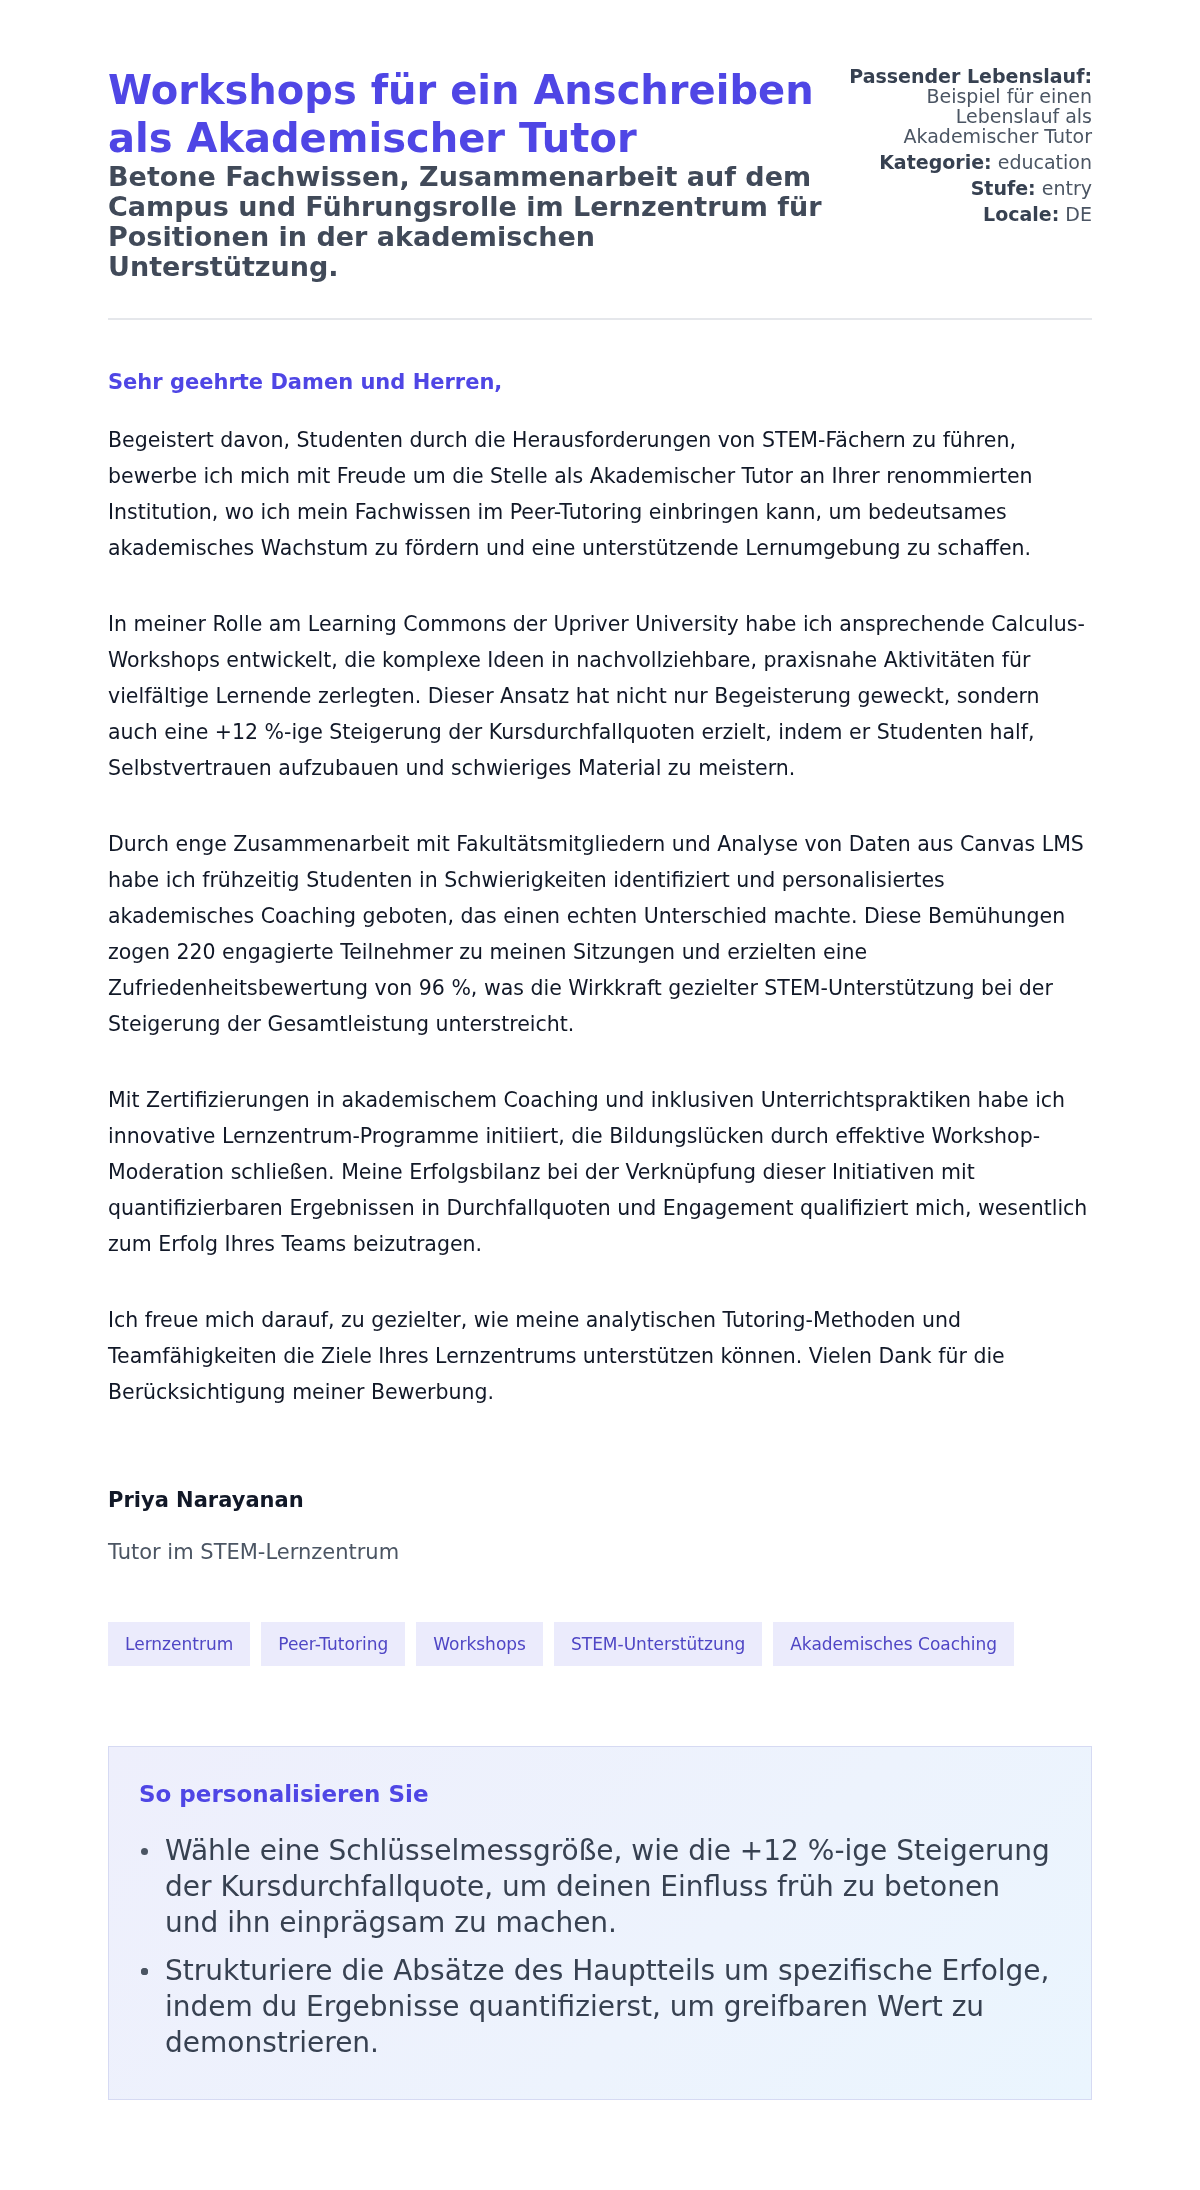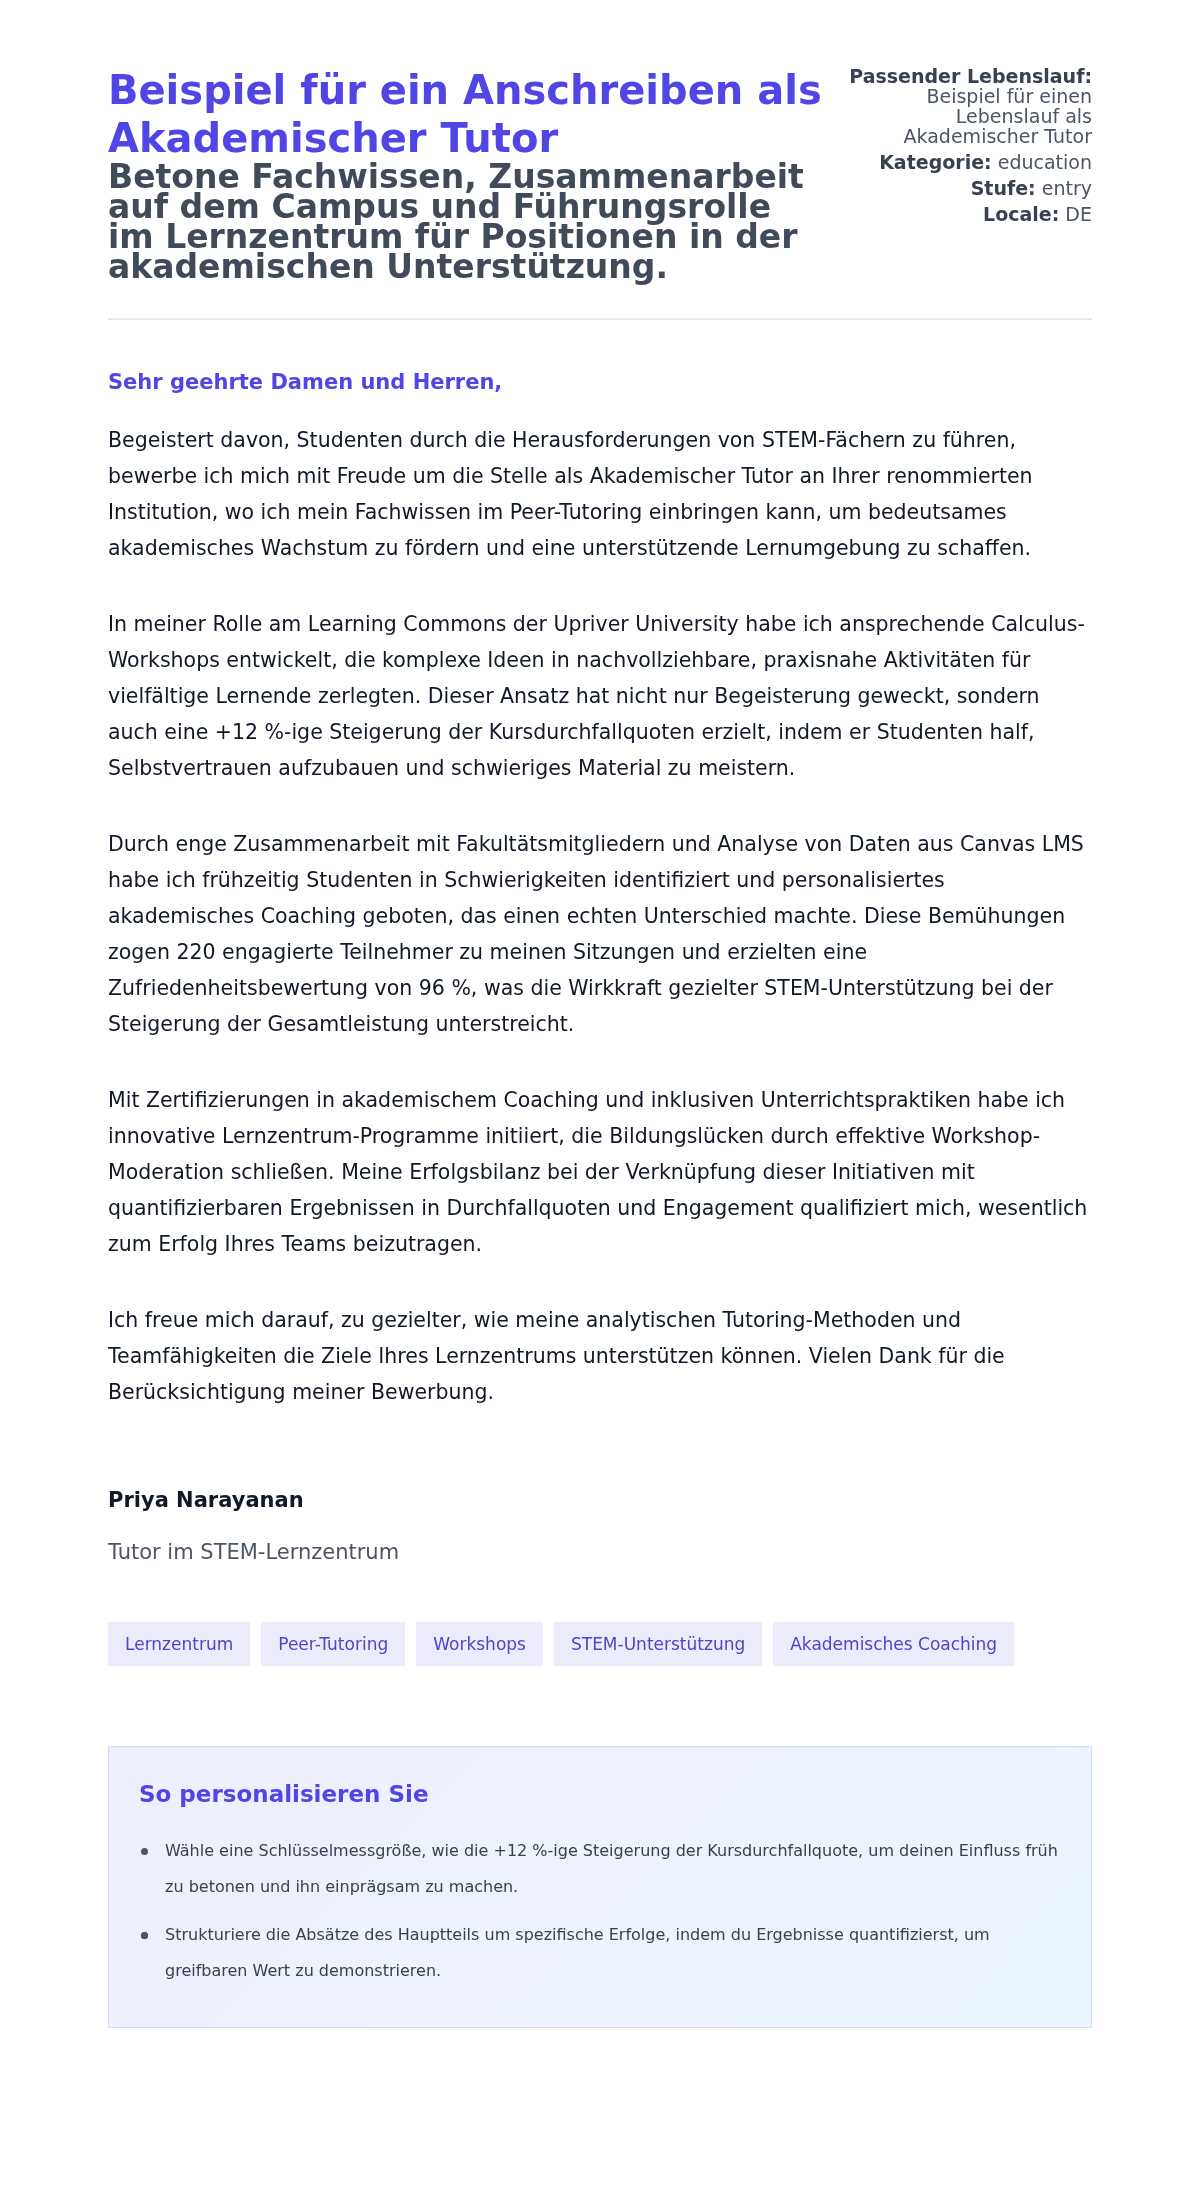--- a/index.html
+++ b/index.html
@@ -25,21 +25,21 @@
     }
     .header-left { width: 720px; }
     .title {
       color: #4f46e5;
       font-size: 40px;
       font-weight: bold;
       line-height: 48px;
     }
     .subtitle {
       color: #374151;
-      font-size: 33px;
+      font-size: 27px;
       font-weight: bold;
       line-height: 30px;
       margin-top: 0px;
       opacity: 0.95;
     }
     .meta {
       width: 260px;
       text-align: right;
       font-size: 19px;
       color: #4b5563;
@@ -102,21 +102,21 @@
       font-weight: bold;
       line-height: 30px;
     }
     .tips ul {
       list-style: none;
       margin-top: 24px;
     }
     .tips li {
       position: relative;
       padding-left: 26px;
-      font-size: 16px;
+      font-size: 28px;
       line-height: 36px;
       color: #374151;
       margin-bottom: 12px;
     }
     .tips li:last-child { margin-bottom: 0; }
     .tips li .bullet {
       position: absolute;
       left: 2px;
       top: 15px;
       width: 7px;
@@ -125,21 +125,21 @@
       background: #4b5563;
     }
   </style>
 </head>
 <body>
 
 <div class="page">
 
   <header class="header">
     <div class="header-left">
-      <h1 class="title">Beispiel für ein Anschreiben als Akademischer Tutor</h1>
+      <h1 class="title">Workshops für ein Anschreiben als Akademischer Tutor</h1>
       <h2 class="subtitle">Betone Fachwissen, Zusammenarbeit auf dem Campus und Führungsrolle im Lernzentrum für Positionen in der akademischen Unterstützung.</h2>
     </div>
     <div class="meta">
       <div class="row first">
         <div class="label">Passender Lebenslauf:</div>
         <div>Beispiel für einen Lebenslauf als Akademischer Tutor</div>
       </div>
       <div class="row">
         <span class="label">Kategorie:</span>
         <span>education</span>

